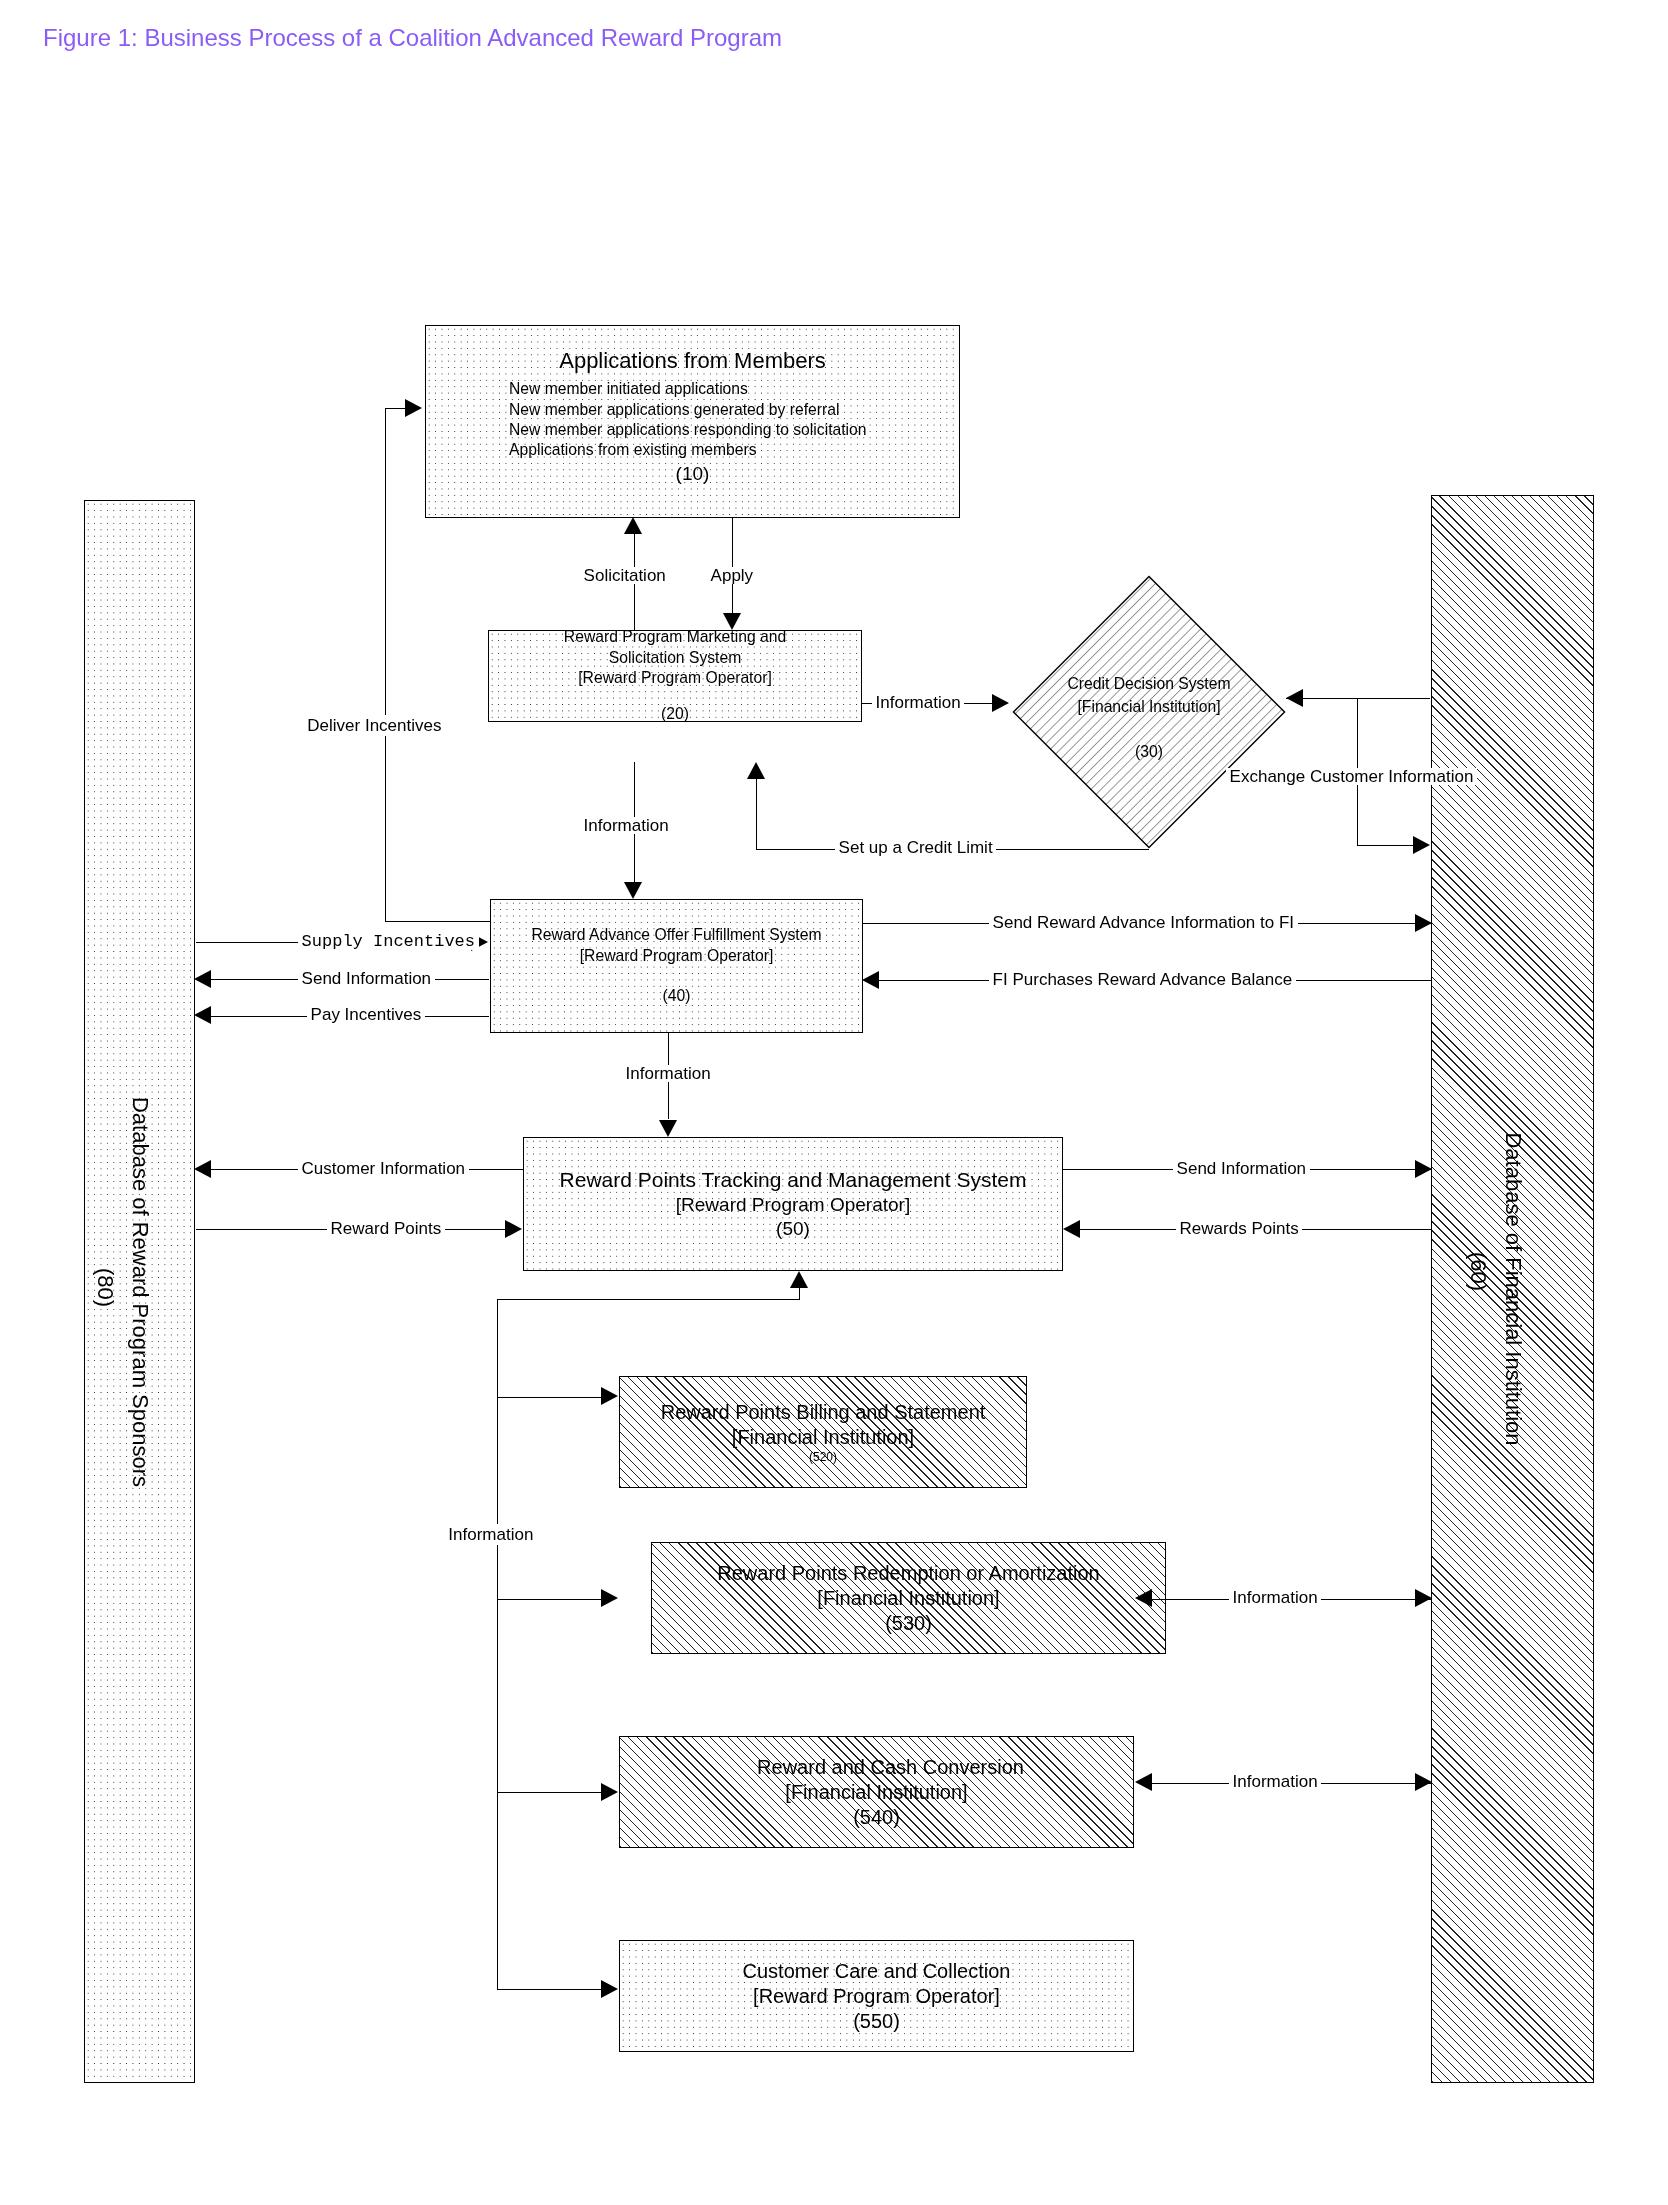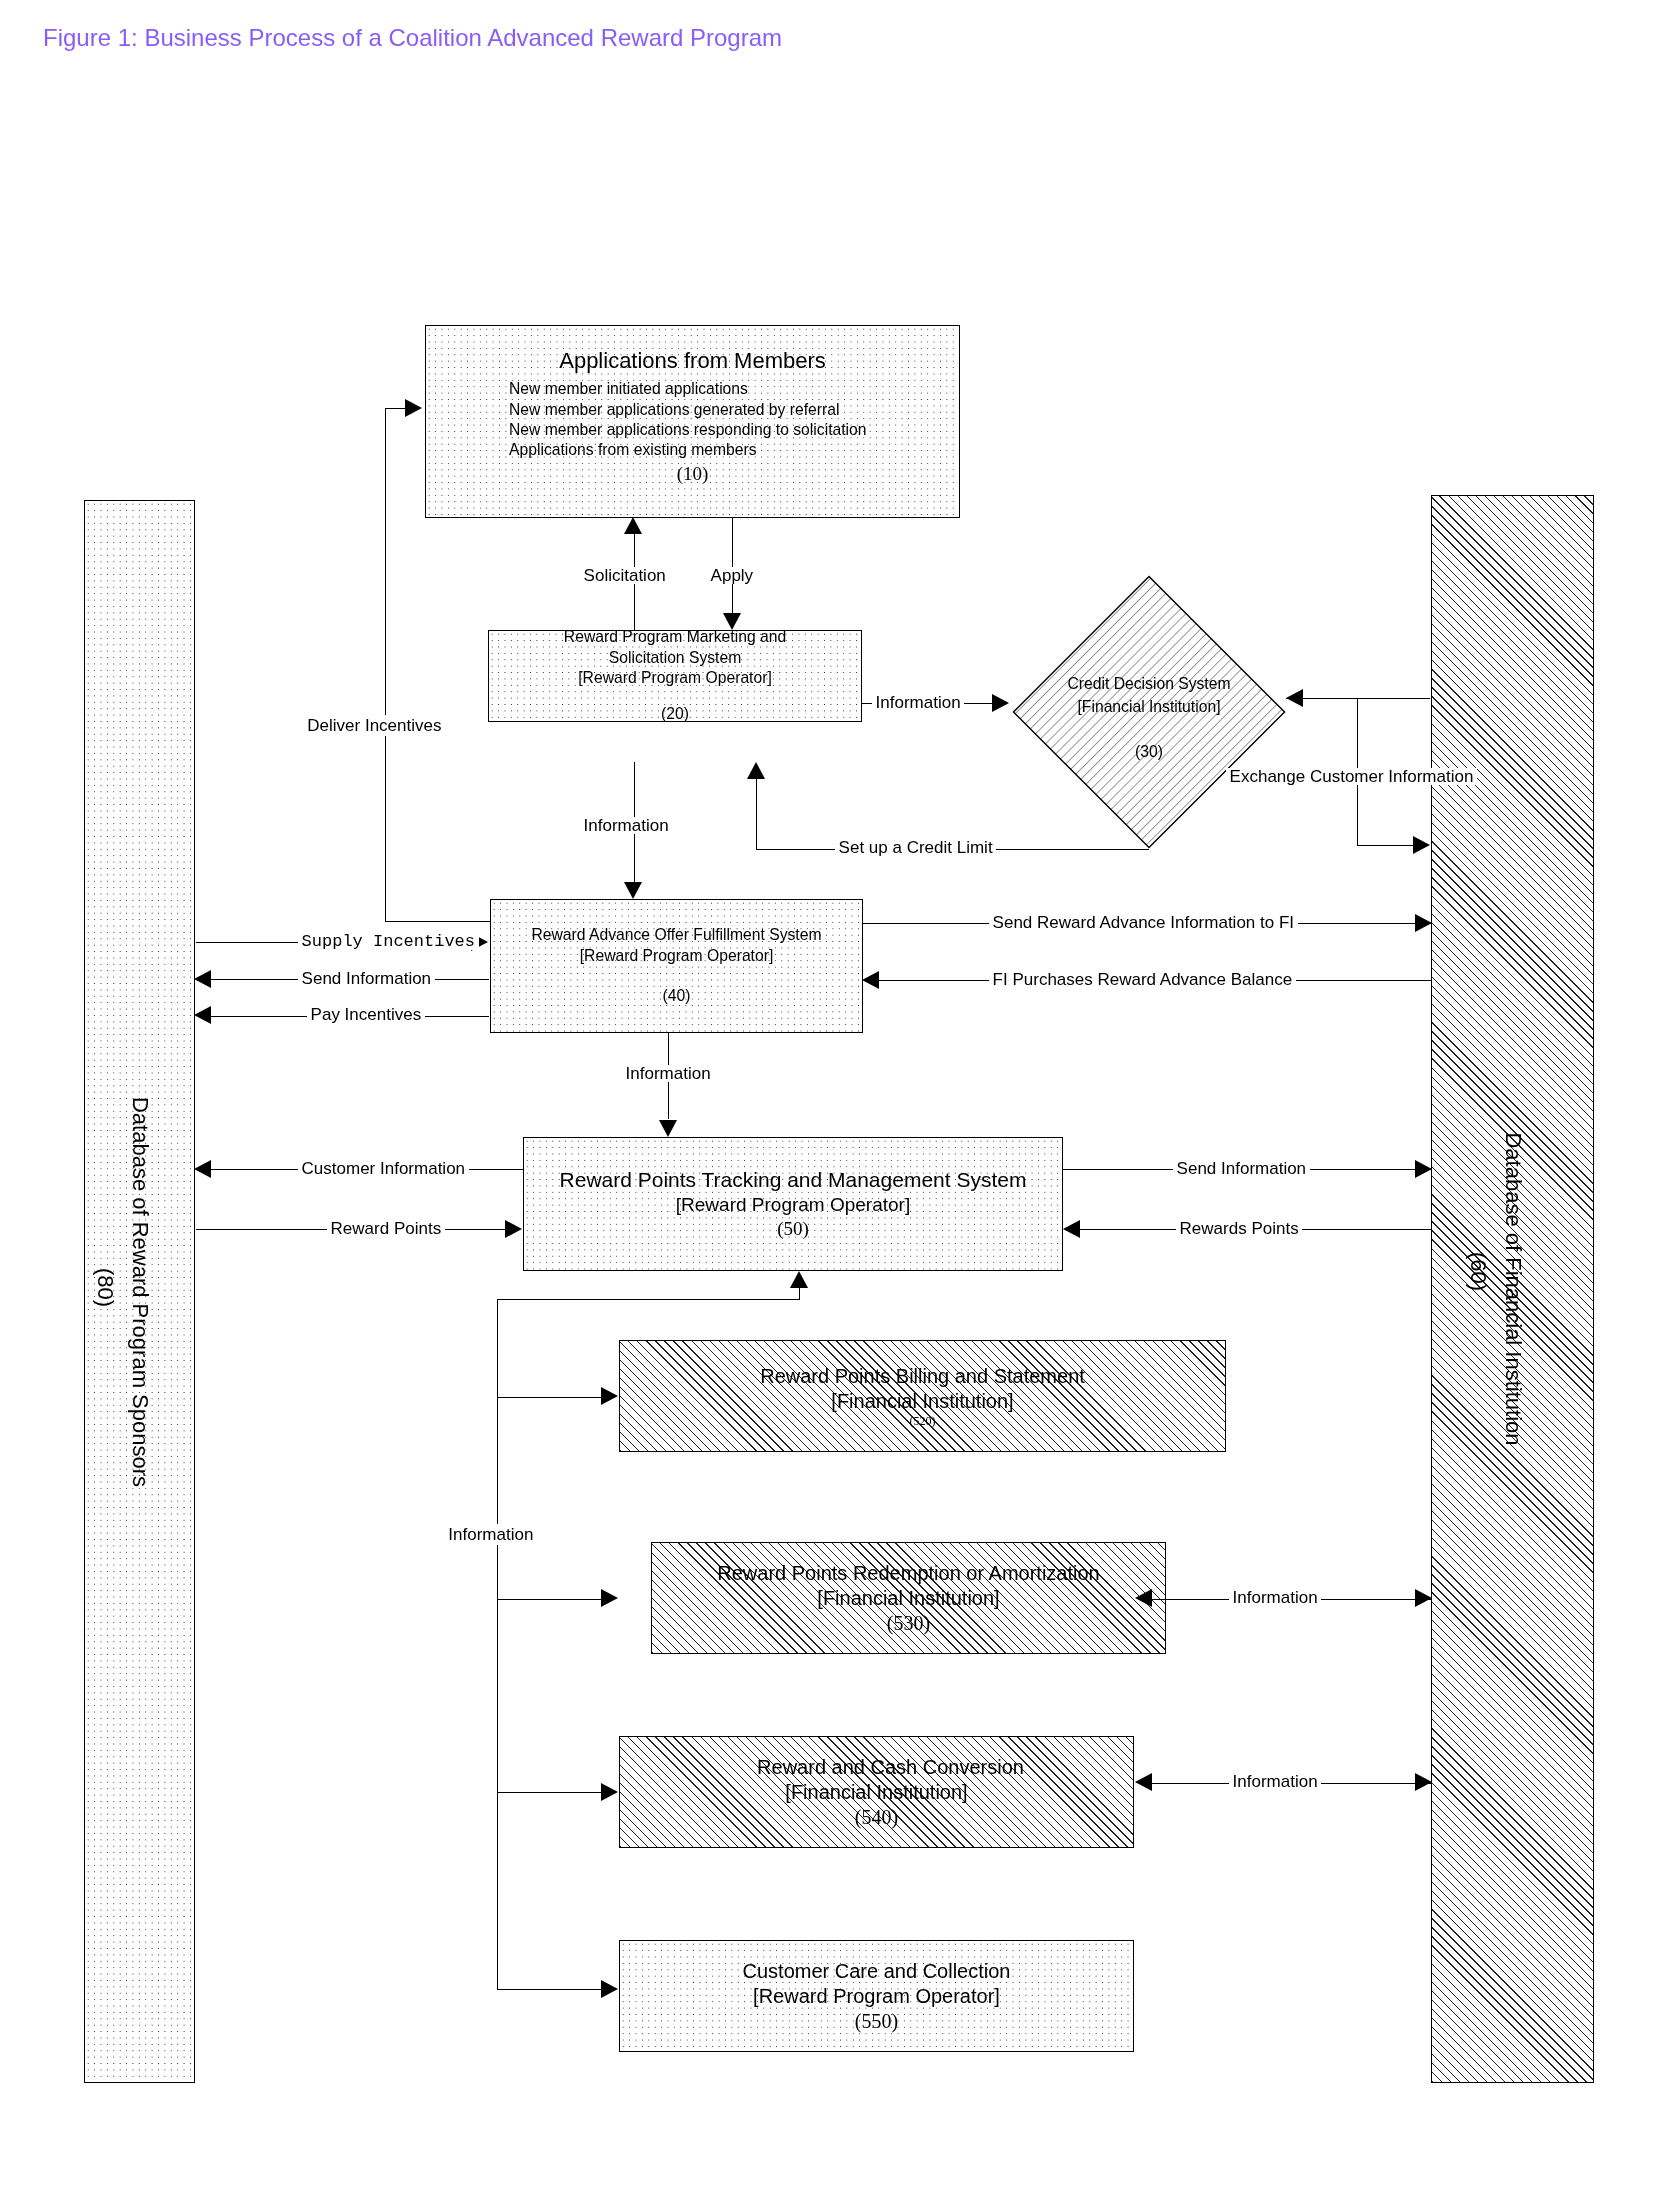--- a/index.html
+++ b/index.html
@@ -50,21 +50,21 @@
     background-color: #ffffff;
     background-image: repeating-linear-gradient(
       45deg,
       #222 0px, #222 0.9px,
       transparent 0.9px, transparent 6.4px
     );
   }
   .node .line { display: block; }
   .t-title { font-size: 19px; line-height: 1.25; }
   .t-sub   { font-size: 19px; line-height: 1.25; }
-  .t-ref   { font-size: 19px; line-height: 1.25; font-family: Liberation Serif, serif; }
+  .t-ref   { font-size: 19px; line-height: 1.25; }
   .t-small { font-size: 15.7px; line-height: 1.3; }
 
   
   .db-bar {
     position: absolute;
     box-sizing: border-box;
     border: 1.4px solid #000;
   }
   .db-label {
     position: absolute;
@@ -172,21 +172,21 @@
     <div class="line t-small">[Reward Program Operator]</div>
     <div class="line t-small" style="margin-top:20px;">(40)</div>
   </div>
 
   <div class="node fill-dot" style="left:523px; top:1137px; width:540px; height:134px;">
     <div class="line t-title" style="font-size:21px;">Reward Points Tracking and Management System</div>
     <div class="line t-sub" style="font-size:19px;">[Reward Program Operator]</div>
     <div class="line t-ref" style="font-size:19px;">(50)</div>
   </div>
 
-  <div class="node fill-hatch" style="left:619px; top:1340px; width:607px; height:112px;">
+  <div class="node fill-hatch" style="left:619px; top:1376px; width:408px; height:112px;">
     <div class="line t-title" style="font-size:20px;">Reward Points Billing and Statement</div>
     <div class="line t-sub" style="font-size:20px;">[Financial Institution]</div>
     <div class="line t-ref" style="font-size:12px;">(520)</div>
   </div>
 
   <div class="node fill-hatch" style="left:619px; top:1542px; width:515px; height:112px;margin-left:32px;">
     <div class="line t-title" style="font-size:20px;">Reward Points Redemption or Amortization</div>
     <div class="line t-sub" style="font-size:20px;">[Financial Institution]</div>
     <div class="line t-ref" style="font-size:20px;">(530)</div>
   </div>

